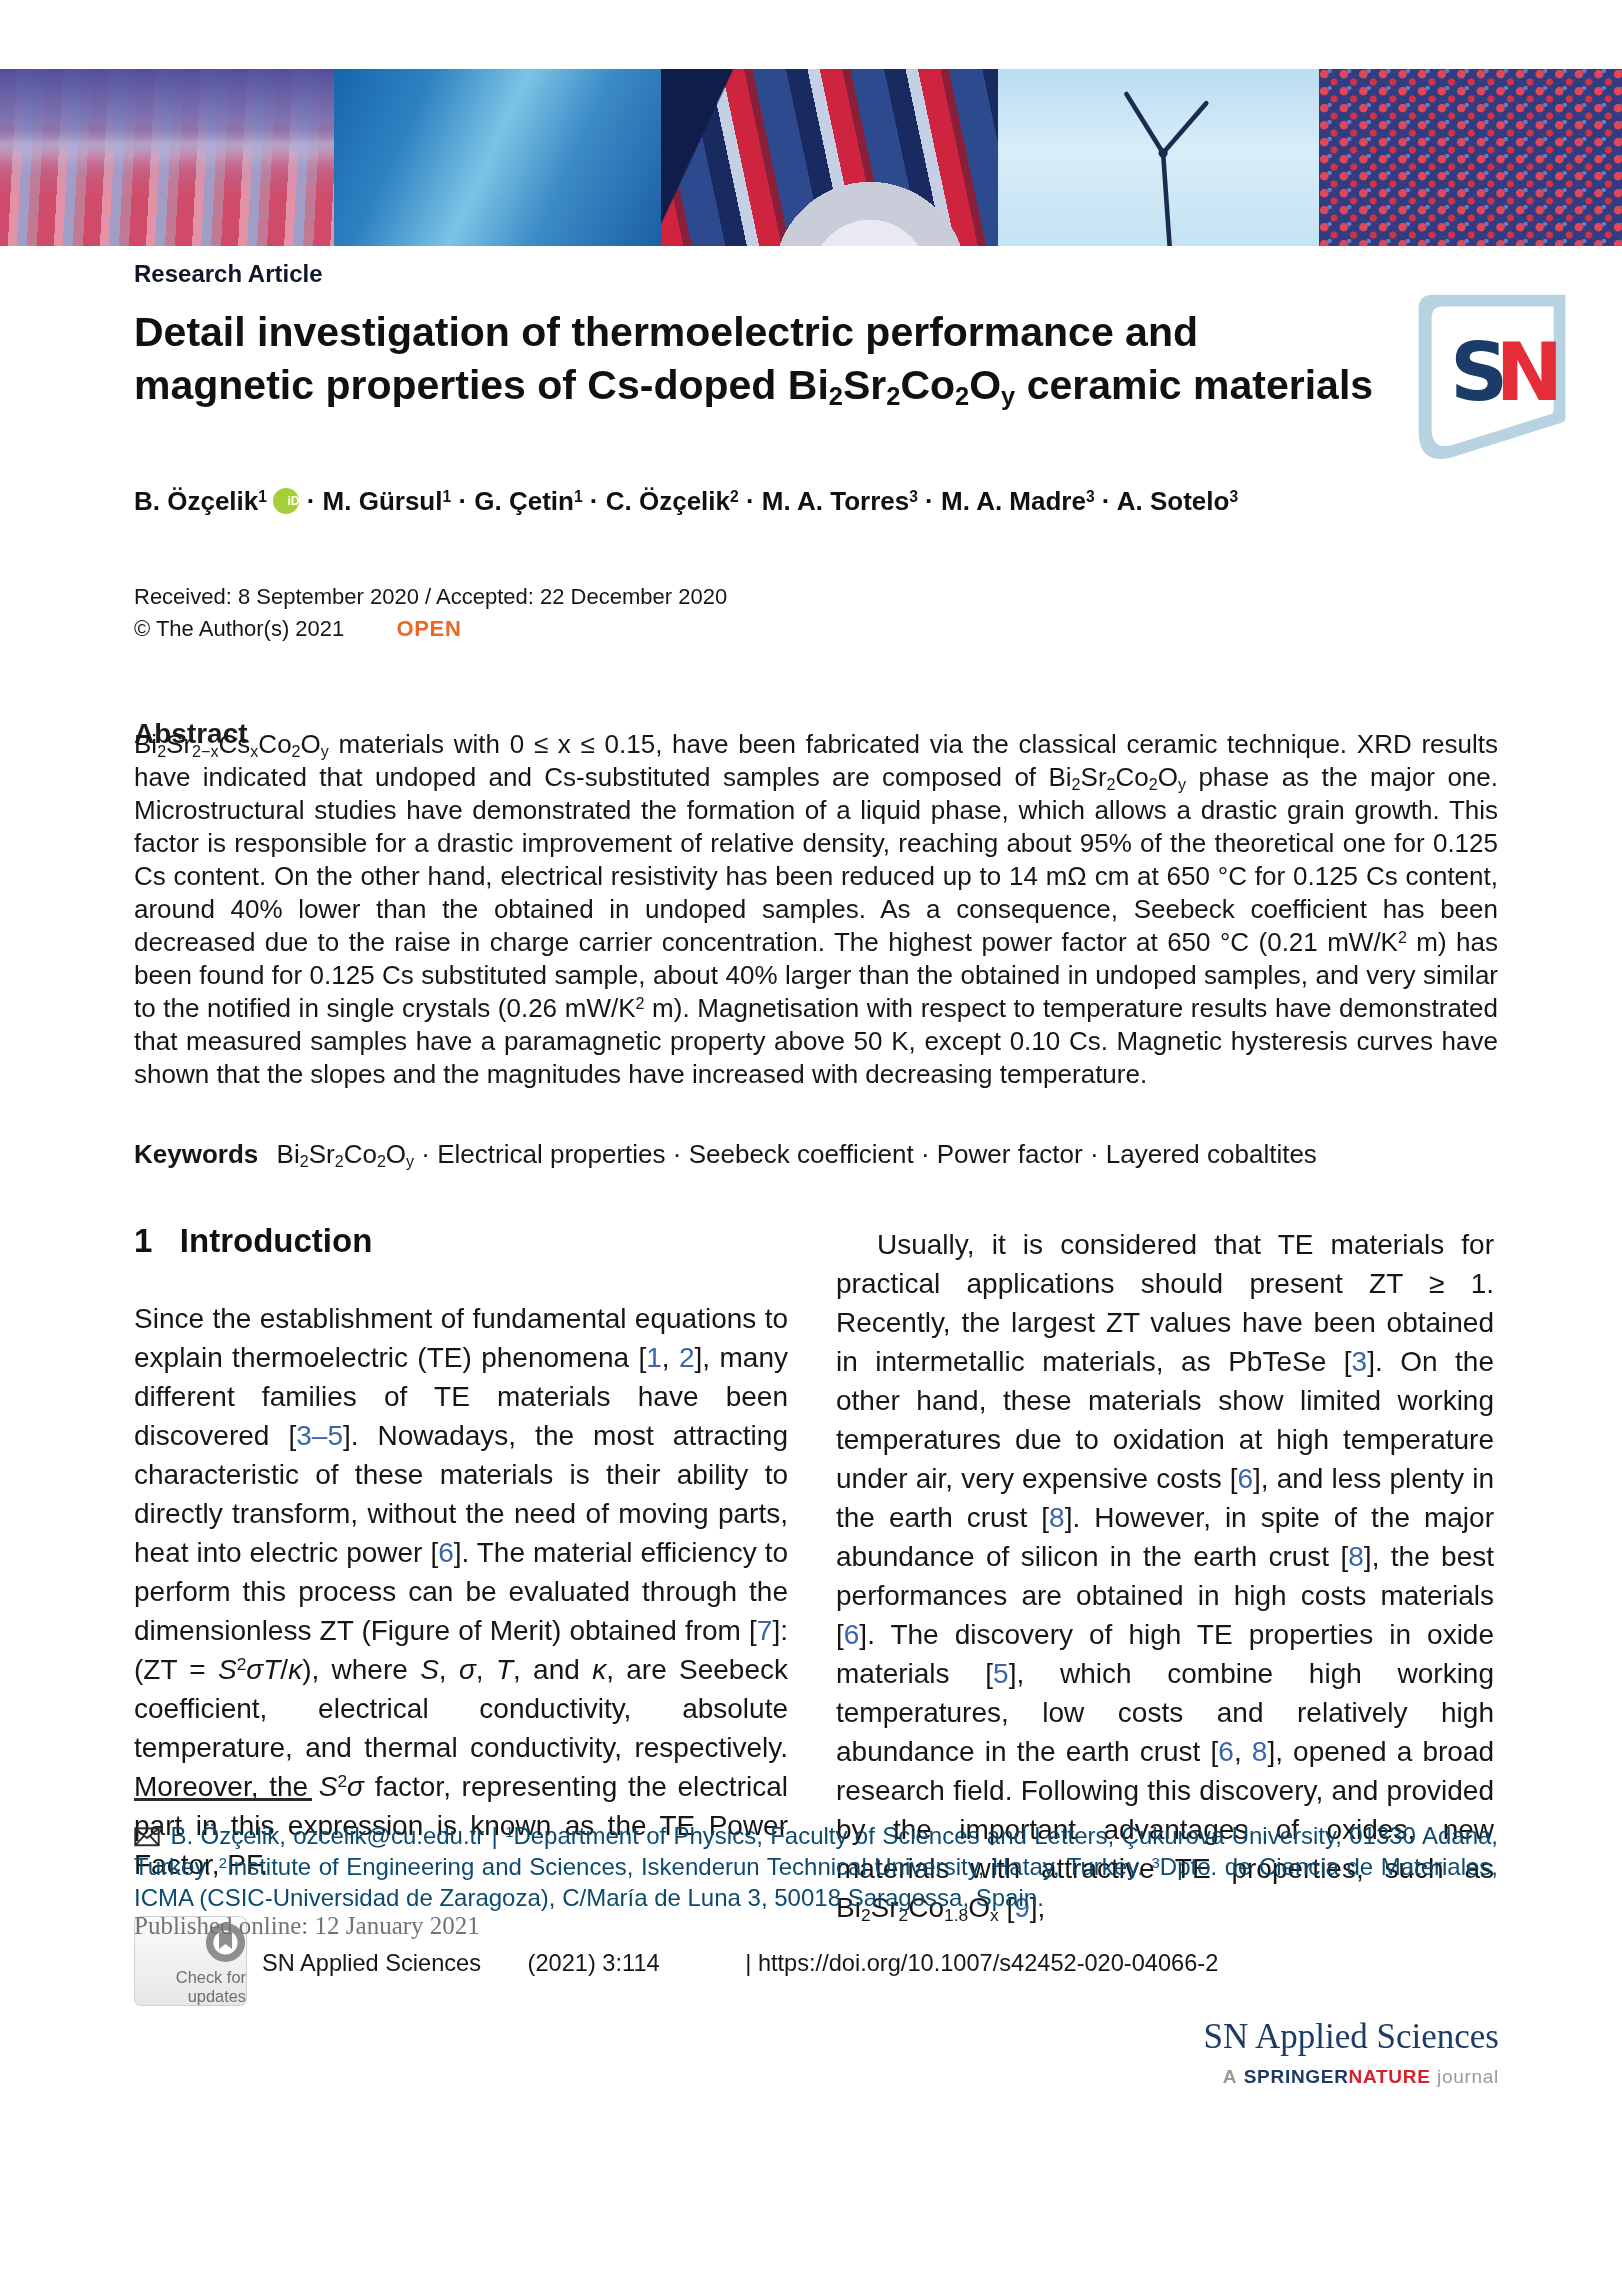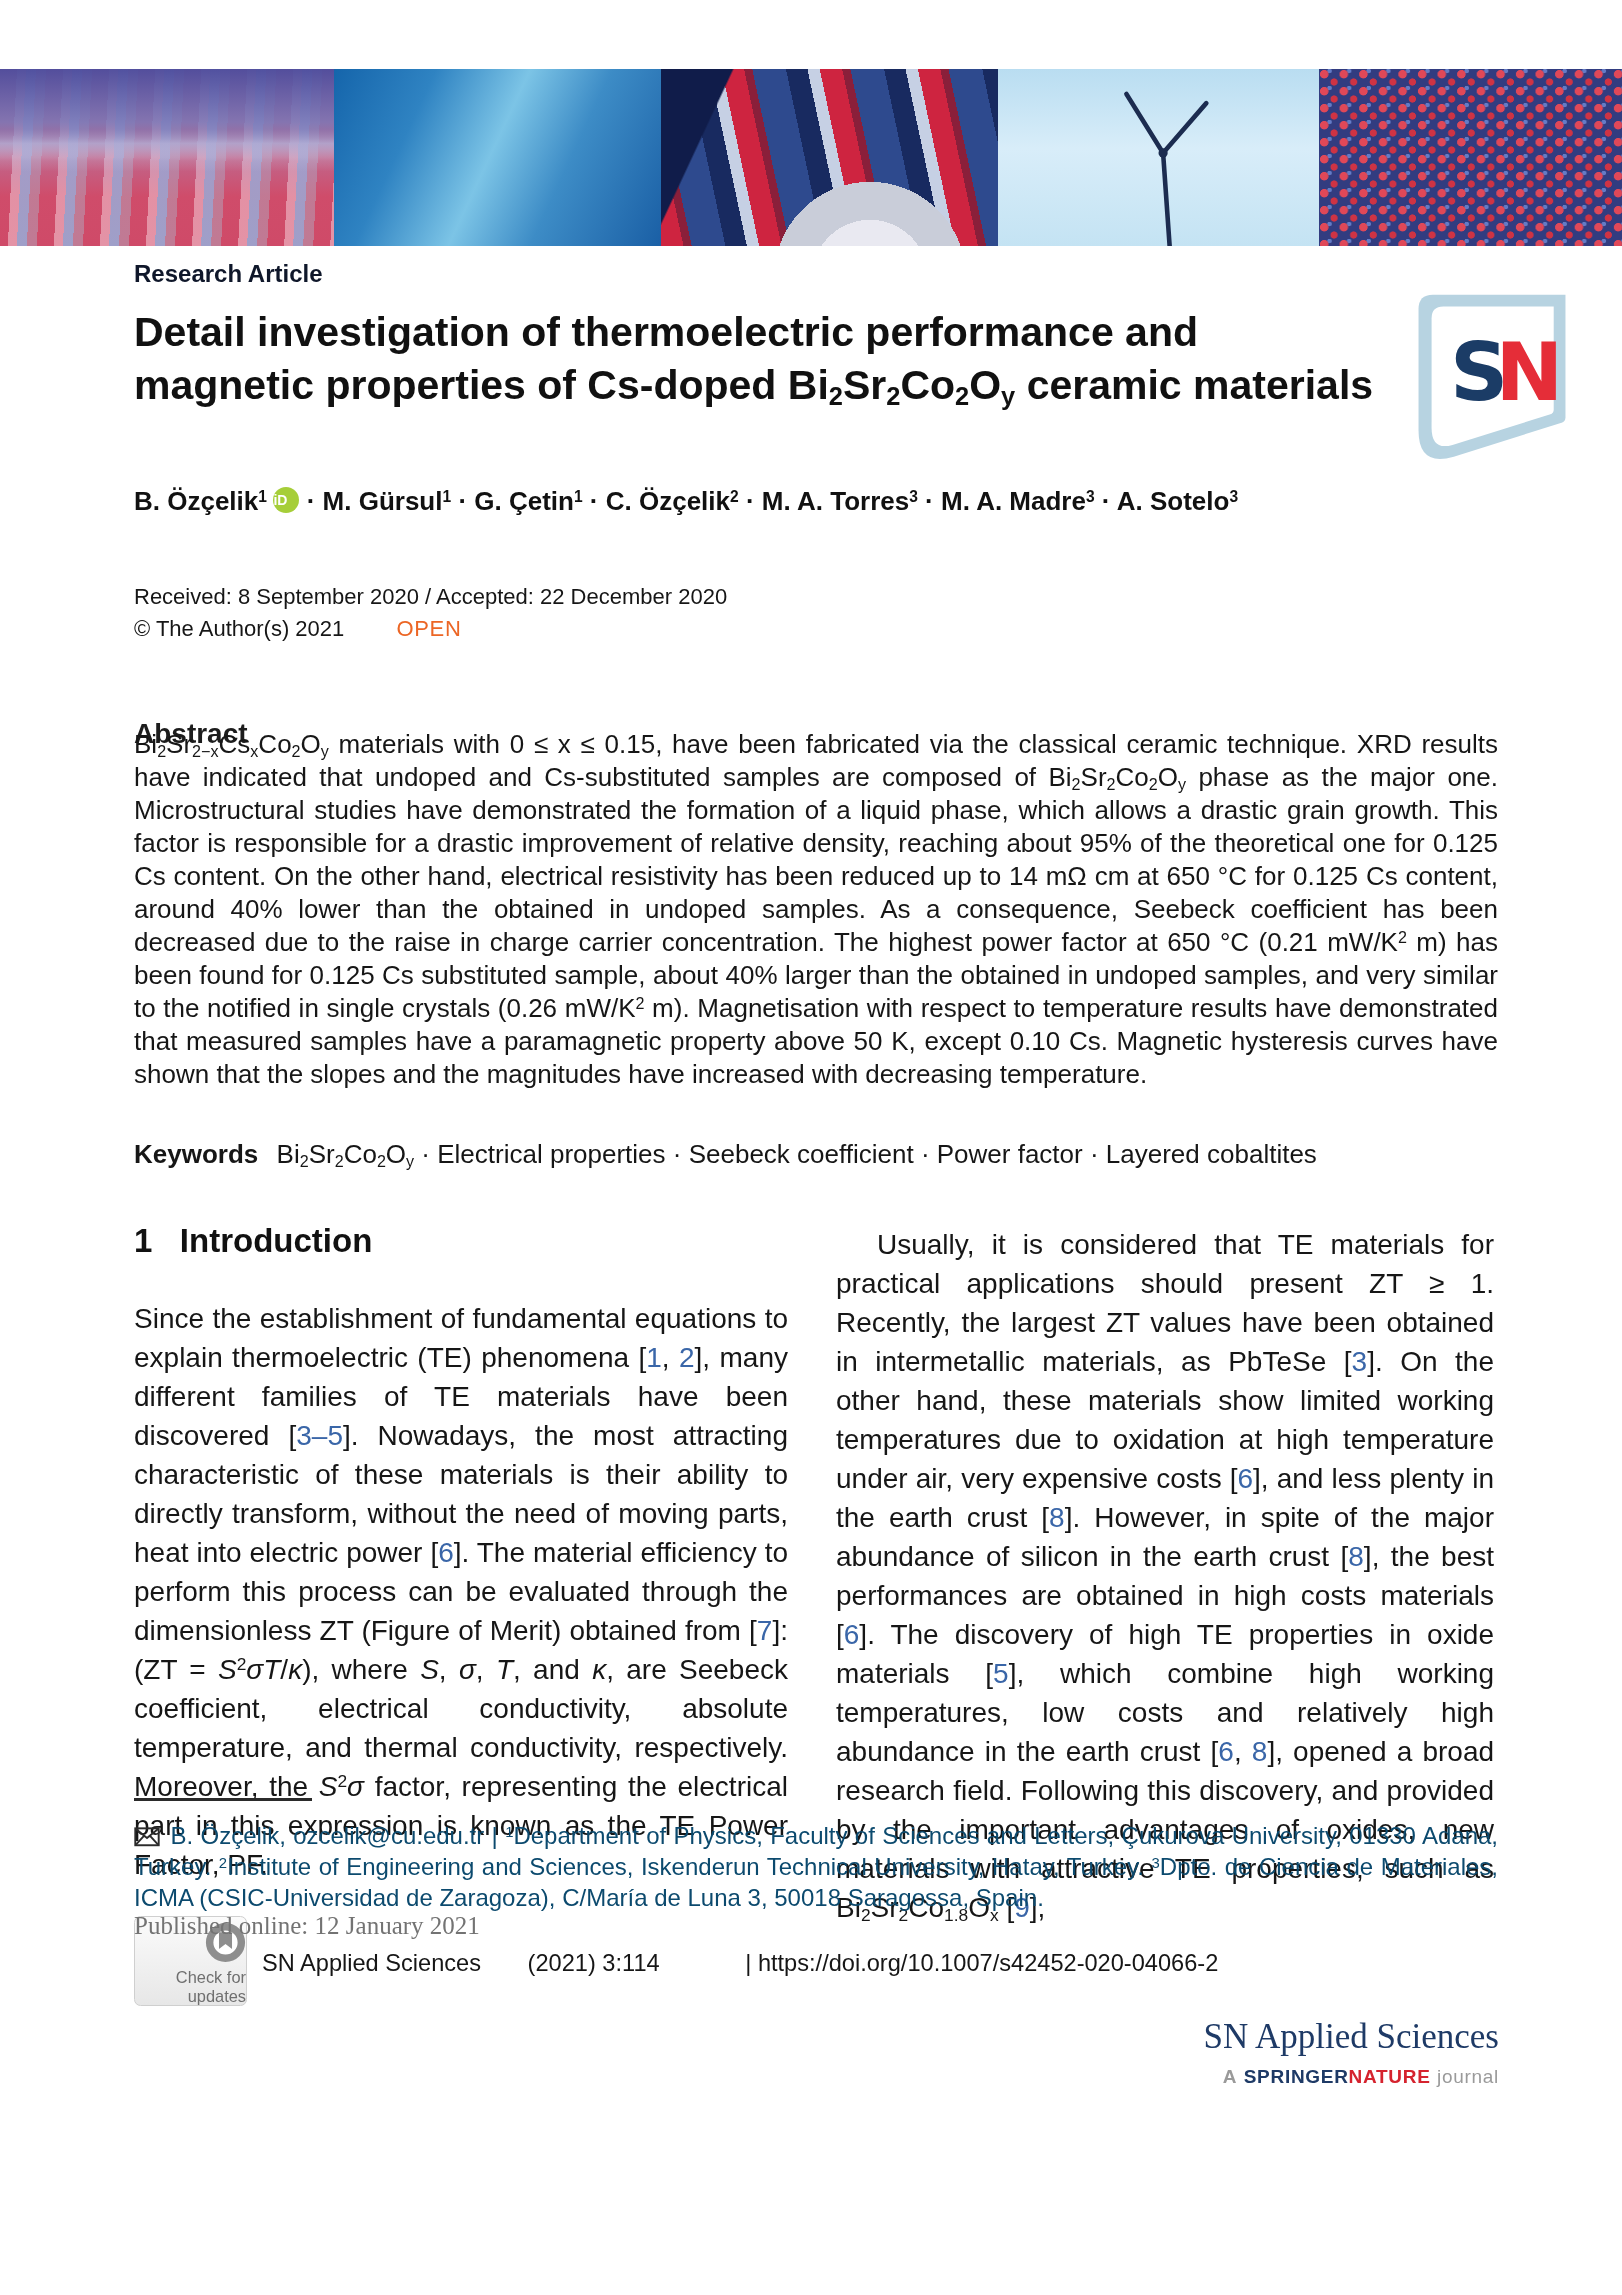--- a/index.html
+++ b/index.html
@@ -40,24 +40,24 @@
   }
   .panel-turbine svg { position:absolute; left:0; top:0; }
 
   
   #research-article { left:134px; top:260px; font-size:24px; font-weight:bold; color:#0f172a; }
   #sn-shield { left:1412px; top:288px; }
   #title { left:134px; top:306px; width:1250px; font-size:41px; line-height:1.3; font-weight:bold; color:#111; }
   #authors { left:134px; top:486px; width:1364px; font-size:26px; font-weight:bold; color:#111; }
   #authors sup { font-size:60%; }
   .orcid { display:inline-block; width:26px; height:26px; border-radius:50%; background:#a6ce39; color:#fff;
-    font-size:14px; font-weight:bold; text-align:left; line-height:26px; margin-left:6.5px; vertical-align:5.2px; }
+    font-size:12px; font-weight:bold; text-align:right; line-height:26px; margin-left:6.5px; vertical-align:5.2px; }
   #received { left:134px; top:584px; font-size:22px; color:#161616; }
   #copyline { left:134px; top:616px; font-size:22px; color:#161616; }
-  #copyline .open { color:#ec6625; margin-left:46px; font-weight:400; letter-spacing:0.7px; }
+  #copyline .open { color:#ec6625; margin-left:46px; font-weight:700; letter-spacing:0.7px; }
 
   
   #abstract-heading { left:134px; top:718px; font-size:28px; font-weight:bold; }
   #abstract-body { left:134px; top:728px; width:1364px; font-size:26px; line-height:33px; text-align:justify; color:#161616; }
   #keywords { left:134px; top:1139px; width:1364px; font-size:26px; color:#161616; }
   #keywords b { margin-right:18.3px; }
 
   
   #intro-heading { left:134px; top:1222px; font-size:33px; font-weight:bold; color:#111; }
   #intro-heading .num { margin-right:27.5px; }

